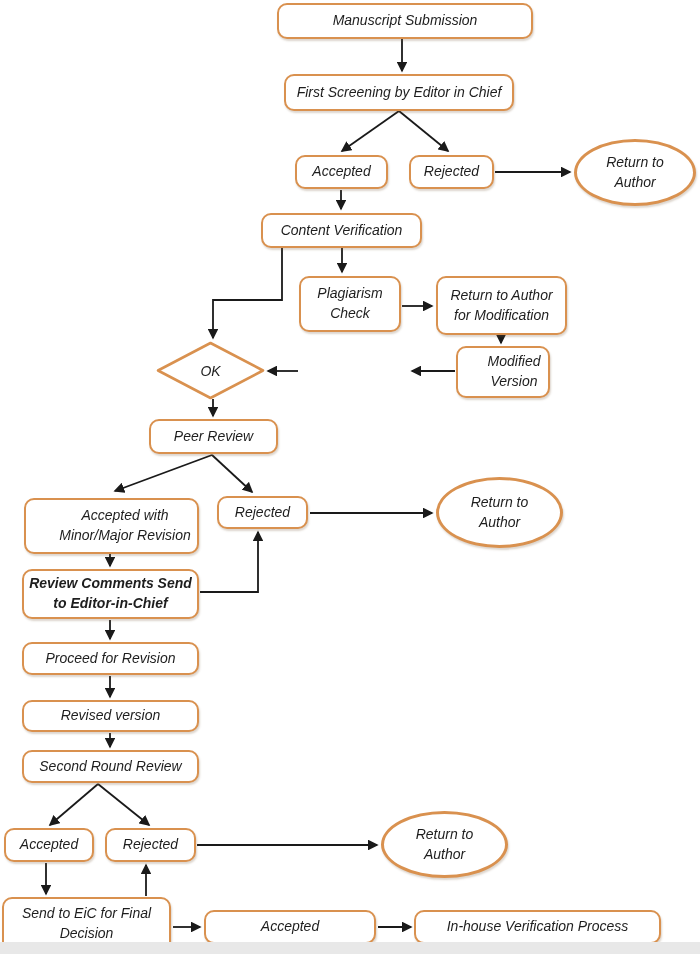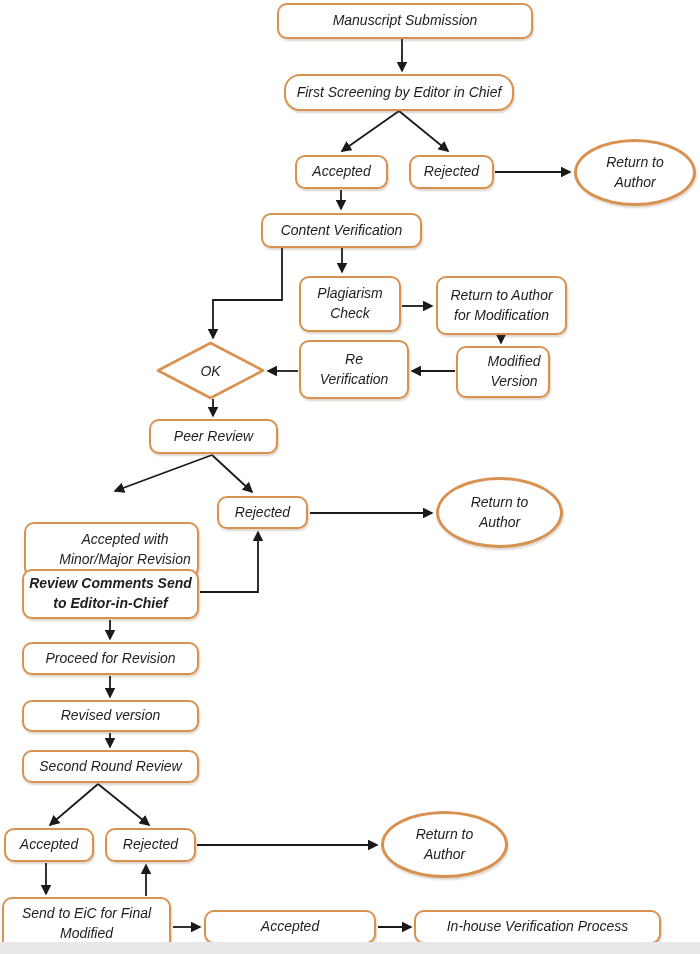--- a/index.html
+++ b/index.html
@@ -111,48 +111,46 @@
     <path class="connector" d="M46,863 L46,894" marker-end="url(#arrow)"></path>
     <path class="connector" d="M146,896 L146,865" marker-end="url(#arrow)"></path>
     <path class="connector" d="M173,927 L200,927" marker-end="url(#arrow)"></path>
     <path class="connector" d="M378,927 L411,927" marker-end="url(#arrow)"></path>
 
     <polygon class="diamond-shape" points="210.5,343 263,370.5 210.5,398 158,370.5"></polygon>
   </svg>
 
   <div class="node" style="left:277px;top:3px;width:256px;height:36px;">Manuscript Submission</div>
 
-  <div class="node" style="left:284px;top:74px;width:230px;height:37px;border-radius:16px;">First Screening by Editor in Chief</div>
+  <div class="node" style="left:284px;top:74px;width:230px;height:37px;">First Screening by Editor in Chief</div>
 
   <div class="node" style="left:295px;top:155px;width:93px;height:34px;">Accepted</div>
 
   <div class="node" style="left:409px;top:155px;width:85px;height:34px;">Rejected</div>
 
   <div class="node ellipse" style="left:574px;top:139px;width:122px;height:67px;">Return to
 Author</div>
 
   <div class="node" style="left:261px;top:213px;width:161px;height:35px;text-align:center;">Content Verification</div>
 
   <div class="node" style="left:299px;top:276px;width:102px;height:56px;">Plagiarism
 Check</div>
 
   <div class="node" style="left:436px;top:276px;width:131px;height:59px;">Return to Author
 for Modification</div>
 
   <div class="diamond-label" style="left:168px;top:357px;width:85px;height:27px;">OK</div>
 
-  <div class="node" style="left:299px;top:340px;width:110px;height:59px;">Re
-Verification</div>
 
   <div class="node" style="left:456px;top:346px;width:94px;height:52px;padding-left:25px;">Modified
 Version</div>
 
   <div class="node" style="left:149px;top:419px;width:129px;height:35px;">Peer Review</div>
 
-  <div class="node" style="left:24px;top:522px;width:175px;height:56px;padding-left:30px;">Accepted with
+  <div class="node" style="left:24px;top:498px;width:175px;height:56px;padding-left:30px;">Accepted with
 Minor/Major Revision</div>
 
   <div class="node" style="left:217px;top:496px;width:91px;height:33px;">Rejected</div>
 
   <div class="node ellipse" style="left:436px;top:477px;width:127px;height:71px;">Return to
 Author</div>
 
   <div class="node" style="left:22px;top:642px;width:177px;height:33px;">Proceed for Revision</div>
 
   <div class="node bold" style="left:22px;top:569px;width:177px;height:50px;">Review Comments Send
@@ -163,19 +161,19 @@
   <div class="node" style="left:22px;top:700px;width:177px;height:32px;">Revised version</div>
 
   <div class="node" style="left:4px;top:828px;width:90px;height:34px;">Accepted</div>
 
   <div class="node" style="left:105px;top:828px;width:91px;height:34px;">Rejected</div>
 
   <div class="node ellipse" style="left:381px;top:811px;width:127px;height:67px;">Return to
 Author</div>
 
   <div class="node" style="left:2px;top:897px;width:169px;height:54px;">Send to EiC for Final
-Modified</div>
+Decision</div>
 
   <div class="node" style="left:204px;top:910px;width:172px;height:34px;">Accepted</div>
 
   <div class="node" style="left:414px;top:910px;width:247px;height:34px;">In-house Verification Process</div>
 
 </div>
 
 </body></html>

